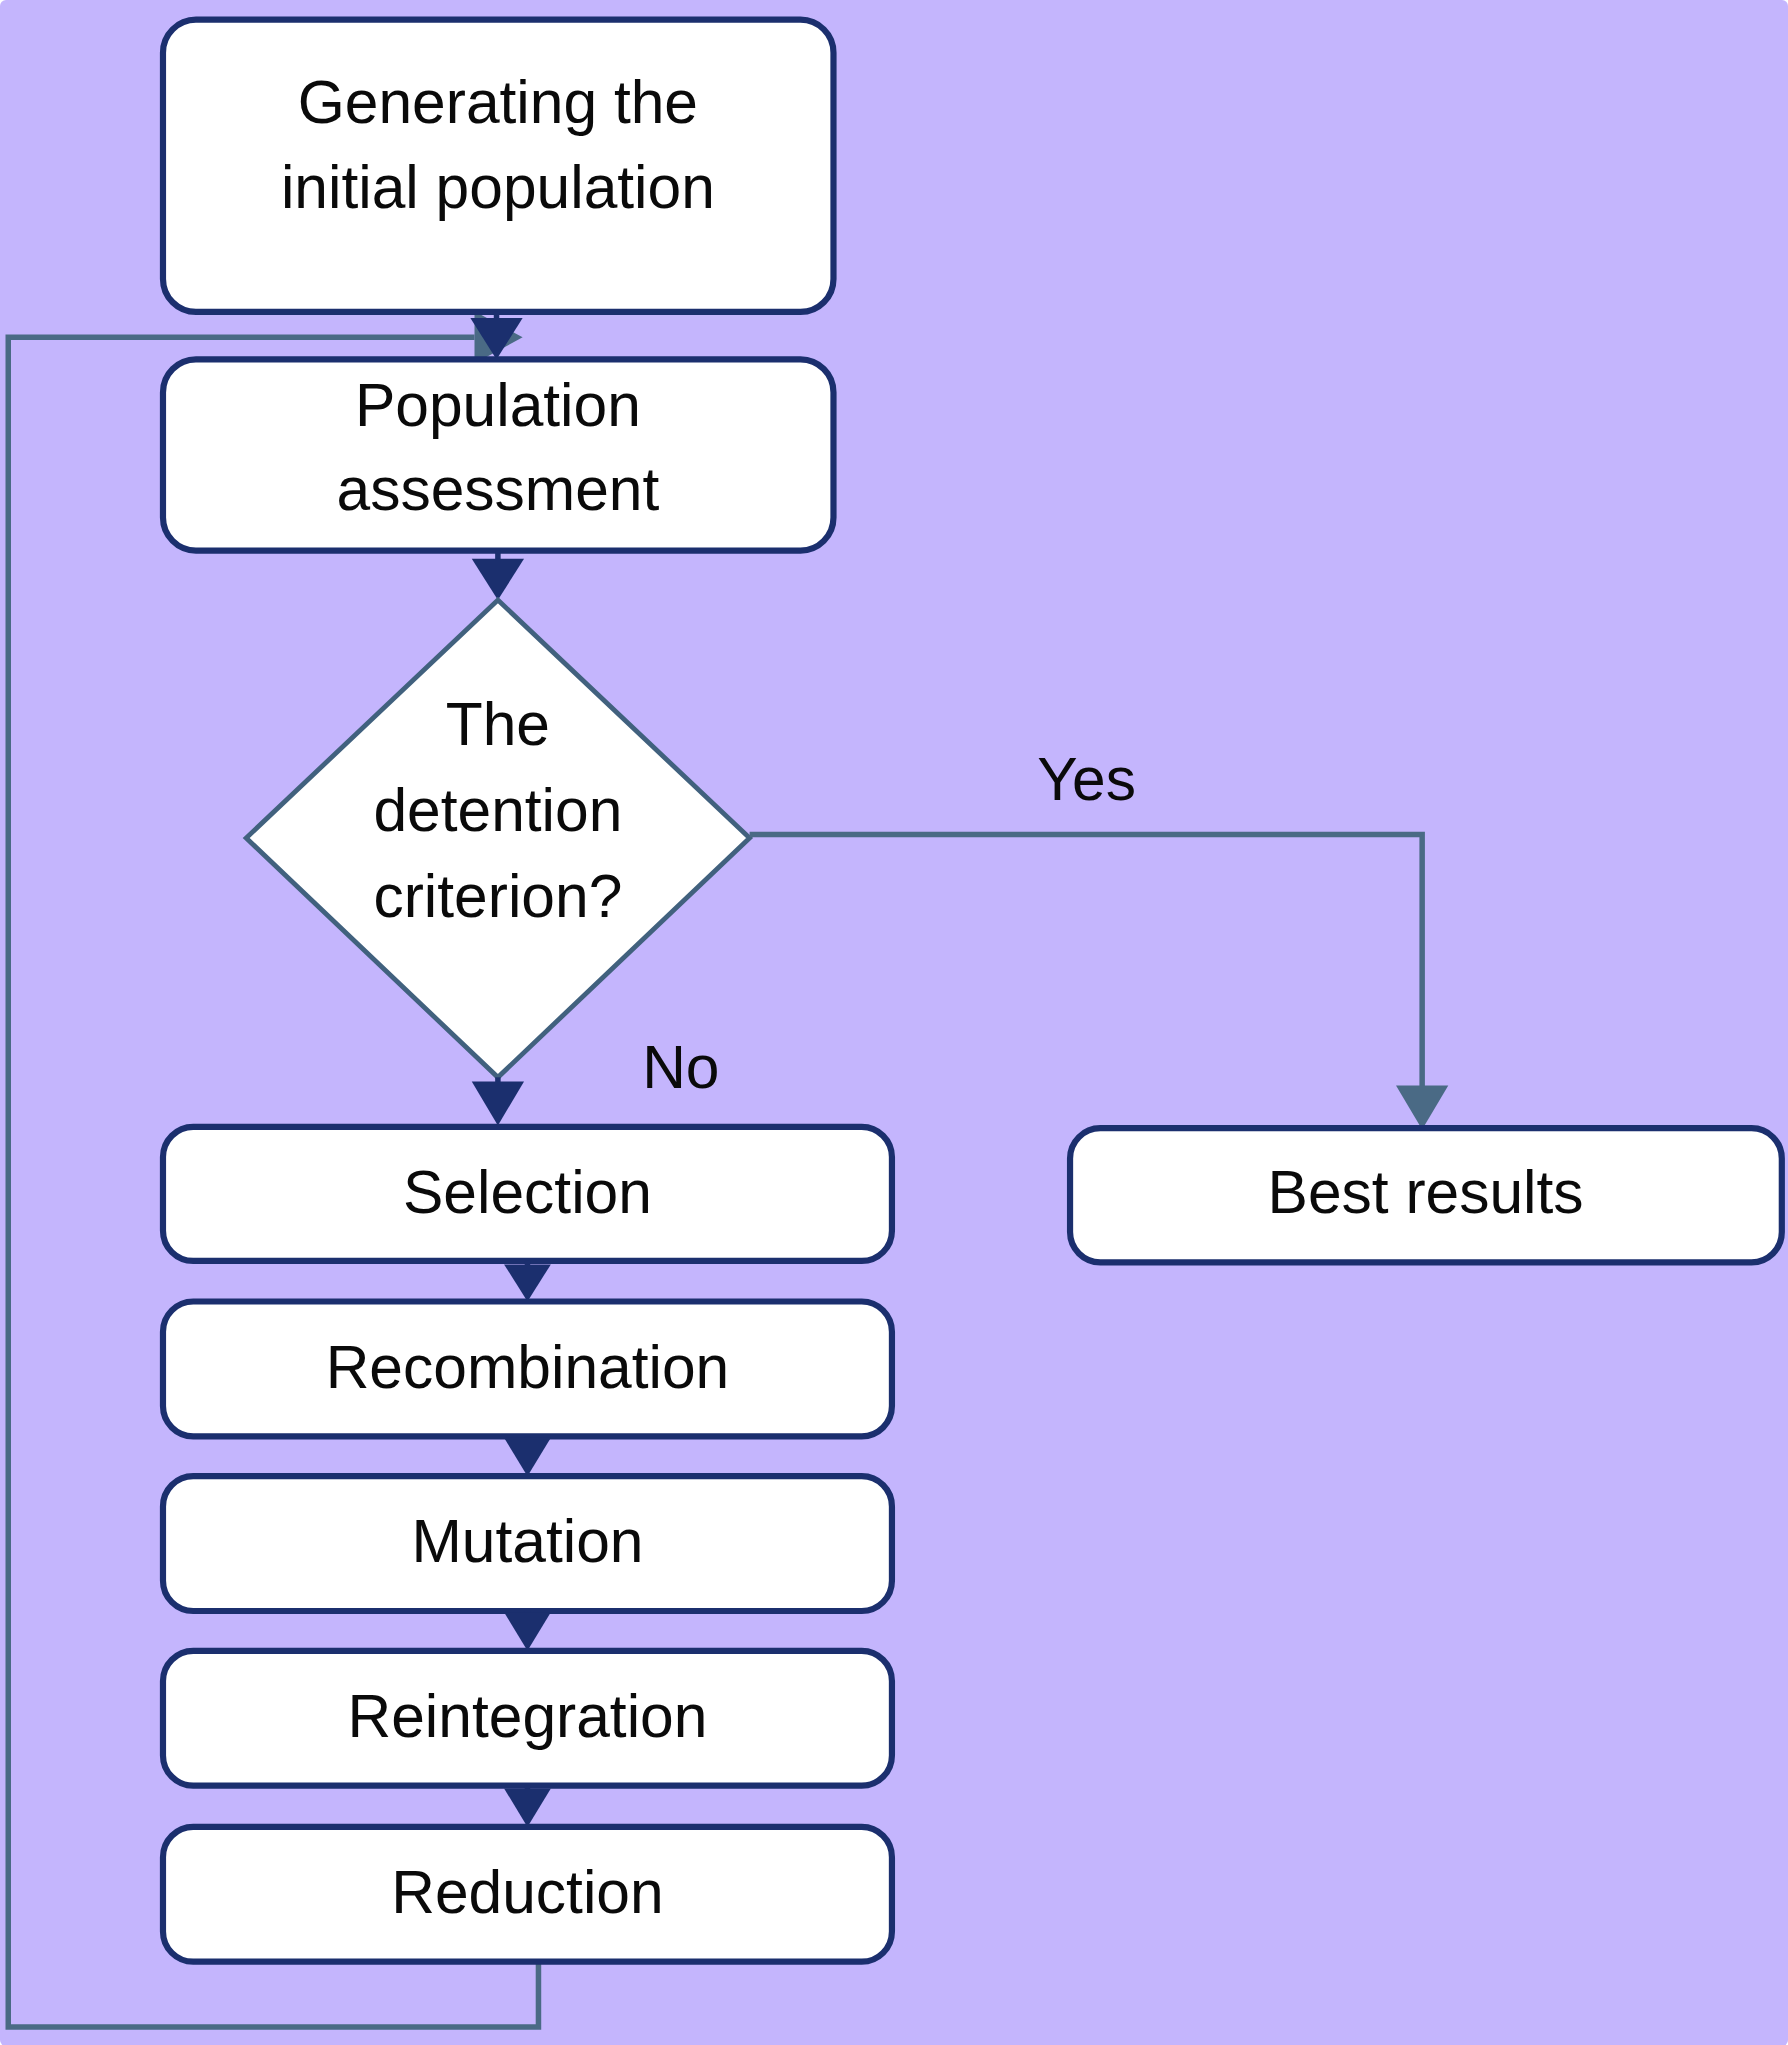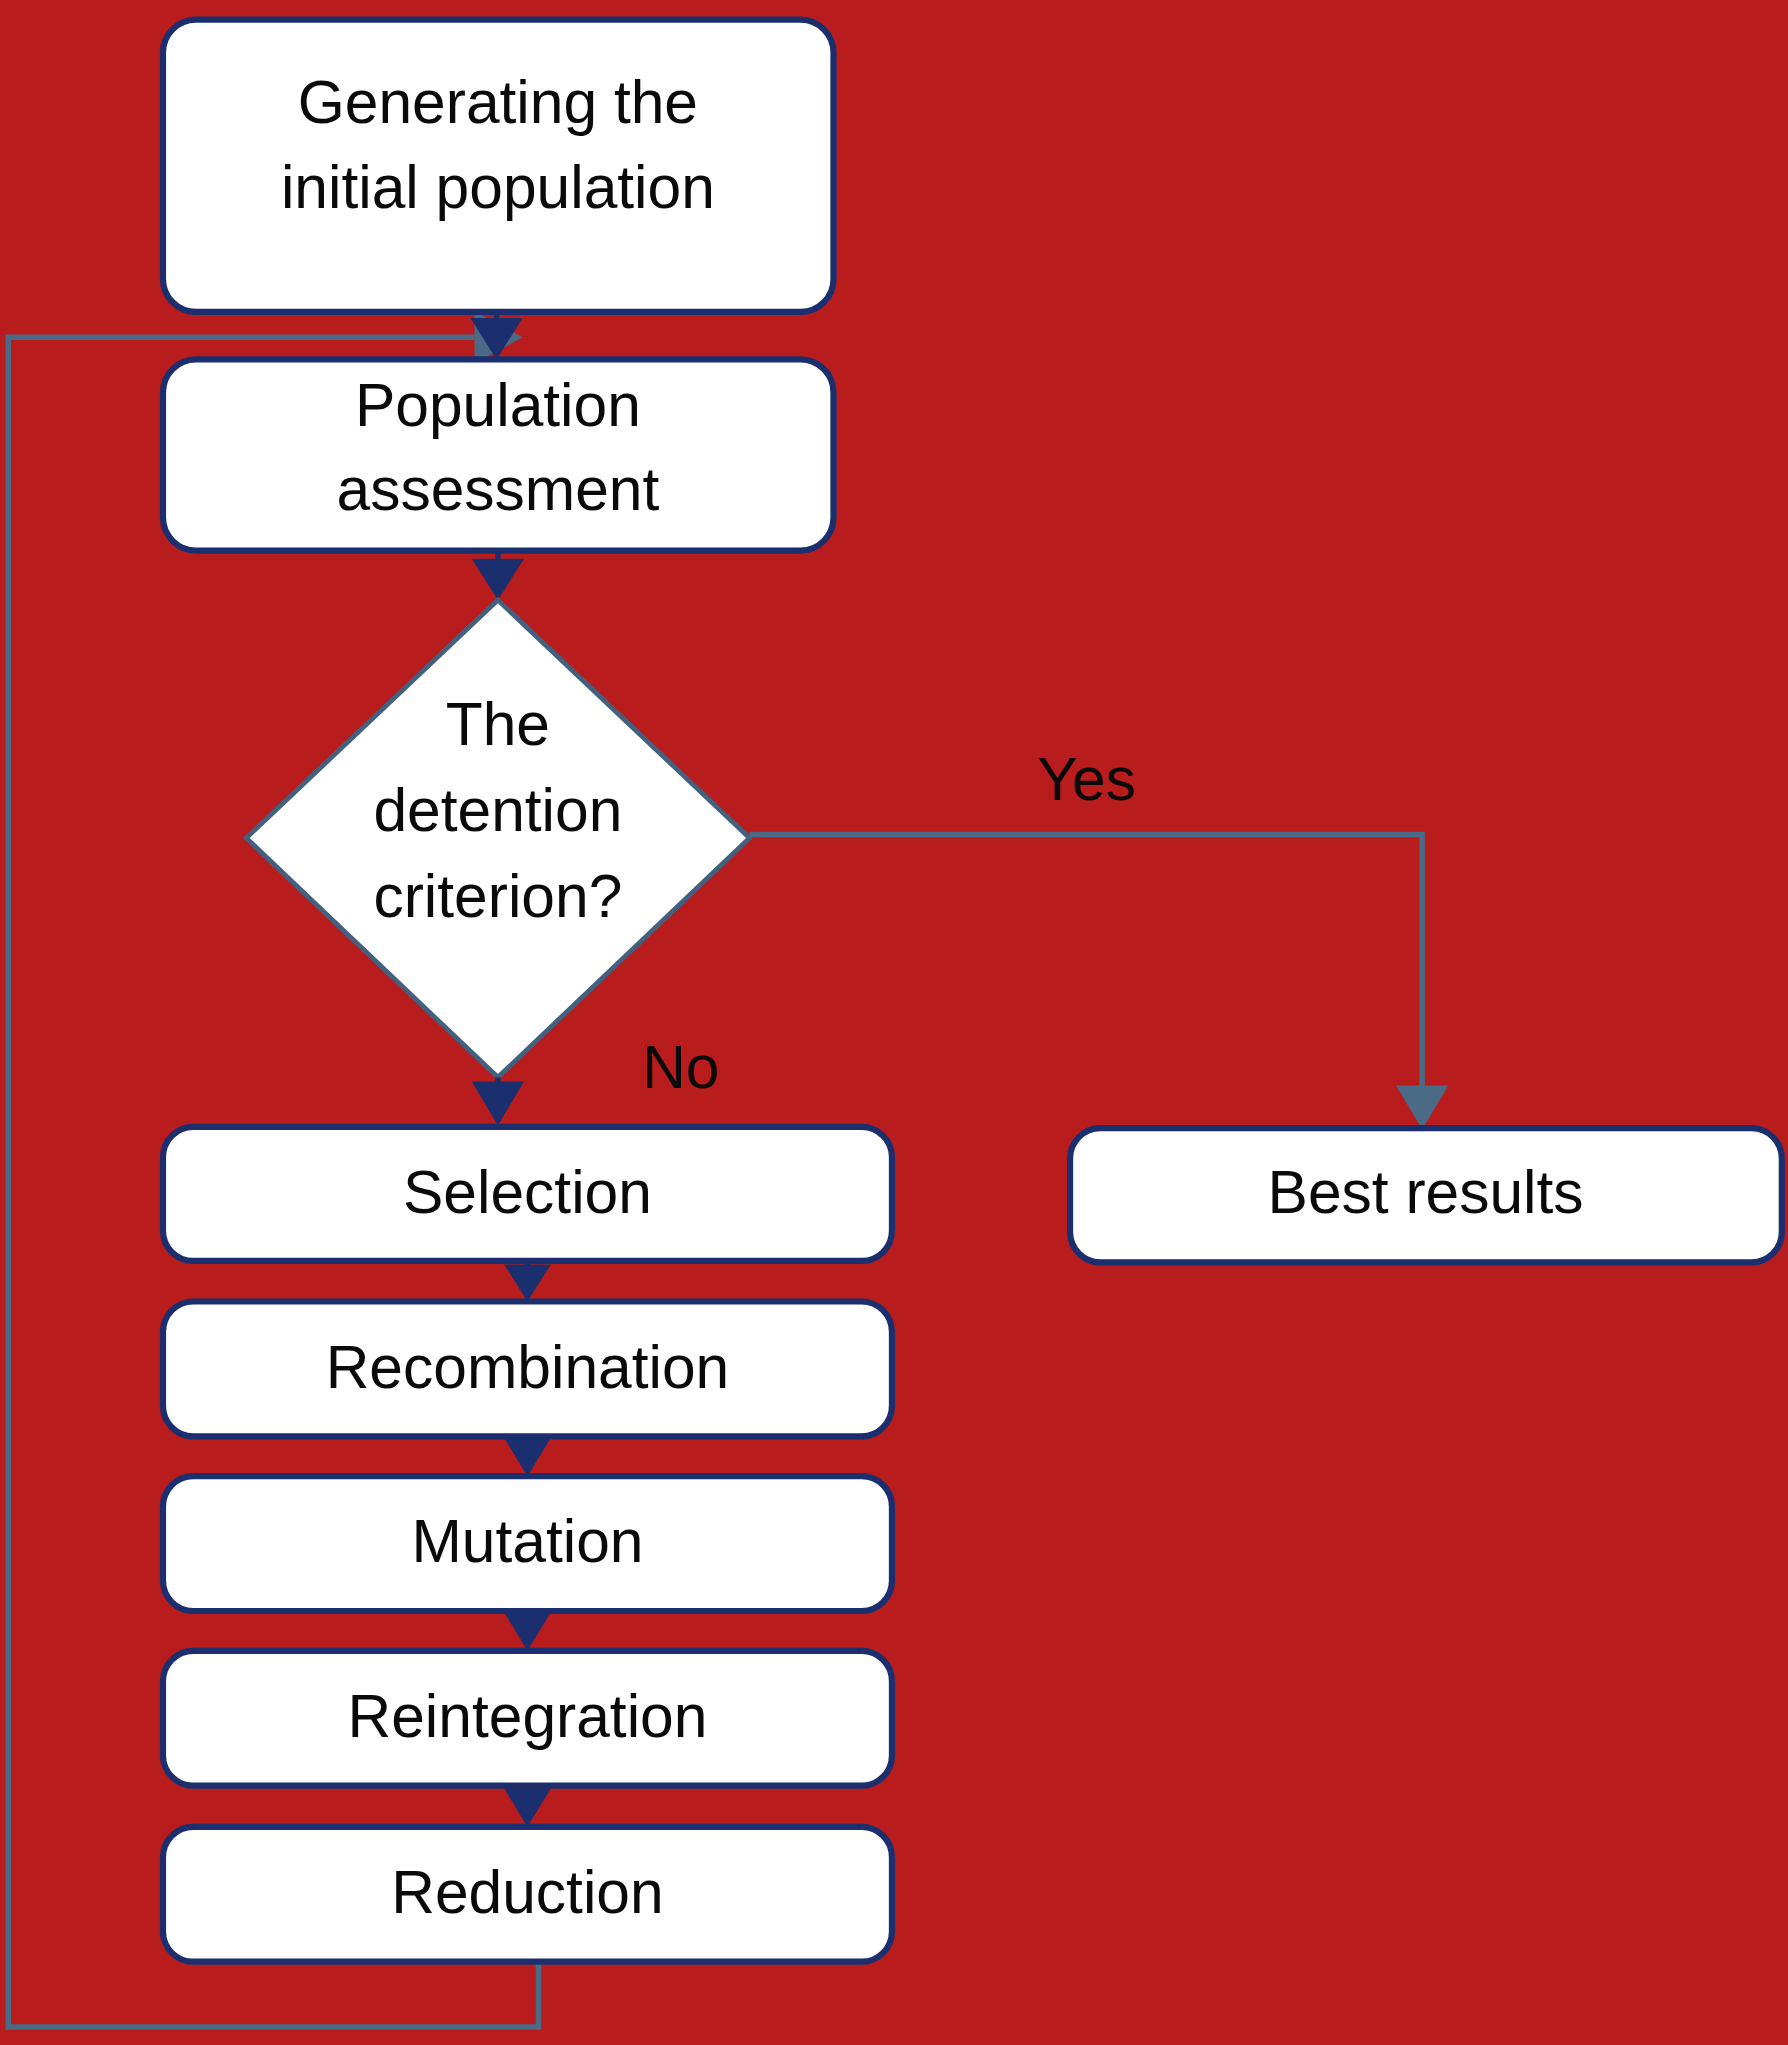--- a/index.html
+++ b/index.html
@@ -7,22 +7,23 @@
     padding: 0;
     background: #ffffff;
   }
   body {
     font-family: "Liberation Sans", "DejaVu Sans", sans-serif;
   }
   #flowchart-root {
     position: relative;
     width: 1788px;
     height: 2046px;
-    background: #b91c1c;
+    background: #c4b5fd;
     overflow: hidden;
+    border-radius: 6px;
   }
   svg.canvas {
     position: absolute;
     top: 0;
     left: 0;
     width: 1788px;
     height: 2046px;
     display: block;
   }
   .node-box {

